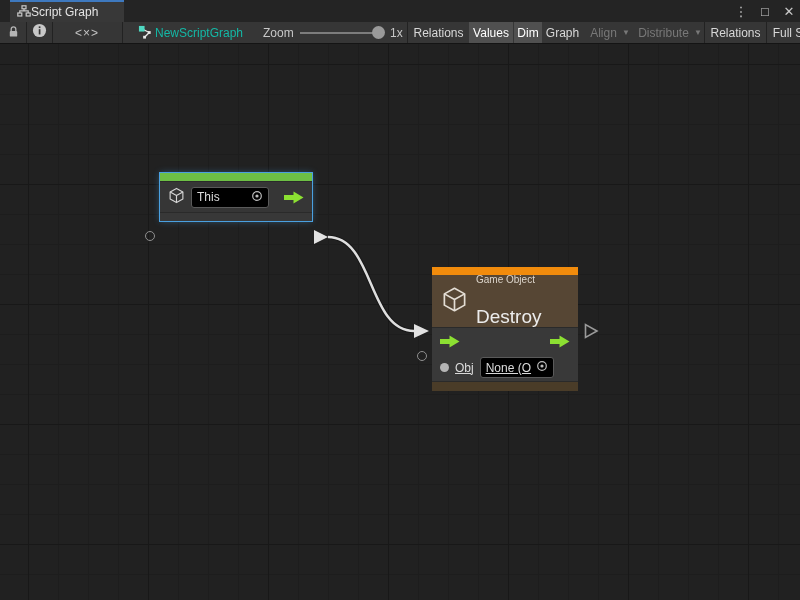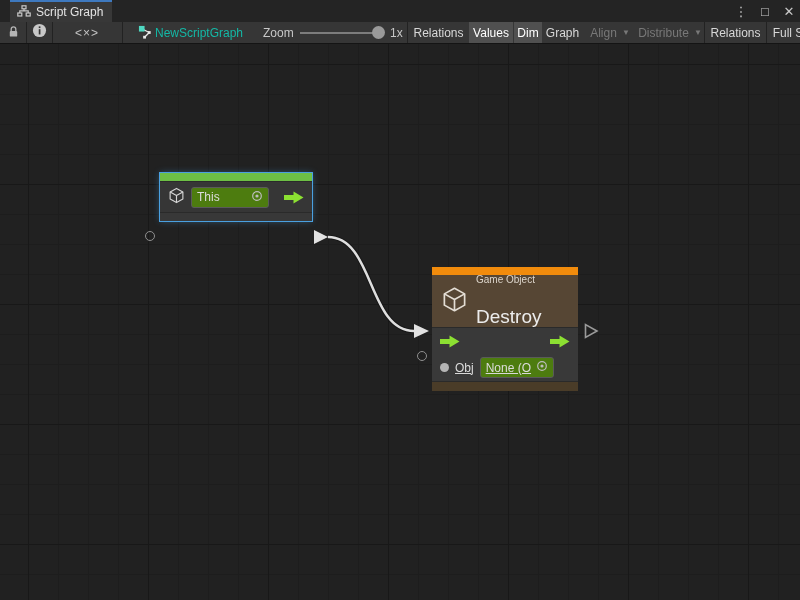--- a/index.html
+++ b/index.html
@@ -1,22 +1,22 @@
 <!DOCTYPE html>
 <html><head>
 <meta charset="utf-8">
 <style>
   * { margin:0; padding:0; box-sizing:border-box; }
   html,body { width:800px; height:600px; overflow:hidden; background:#161616; }
   body { font-family:"Liberation Sans", sans-serif; color:#d8d8d8; position:relative; }
 
   
   .titlebar { position:absolute; left:0; top:0; width:800px; height:22px; background:#242424; }
-  .tab { position:absolute; left:10px; top:0; height:22px; width:102px; background:#383838;
-         border-top:2px solid #3e79bf; display:flex; align-items:center; gap:5px; padding:0 7px; }
+  .tab { position:absolute; left:10px; top:0; height:22px; width:114px; background:#383838;
+         border-top:2px solid #3e79bf; display:flex; align-items:center; padding:0 7px; }
   .tab-title { font-size:12px; color:#e4e4e4; white-space:nowrap; }
   .win-controls { position:absolute; right:2px; top:0; height:22px; display:flex; align-items:center; gap:6px; }
   .win-btn { width:18px; height:18px; display:flex; align-items:center; justify-content:center;
              color:#c8c8c8; font-size:13px; line-height:1; cursor:default; }
 
   
   .toolbar { position:absolute; left:0; top:22px; width:800px; height:22px; background:#363636;
              border-bottom:1px solid #141414; }
   .tb-sep { position:absolute; top:0; width:1px; height:21px; background:#222; }
   .tb-btn { position:absolute; top:0; height:21px; display:flex; align-items:center; justify-content:center;
@@ -52,21 +52,21 @@
   .accent-bar { height:8px; }
   .n-header { display:flex; align-items:center; gap:8px; padding:0 9px; background:#3d3d3d; }
   .n-titles { display:flex; flex-direction:column; justify-content:center; }
   .n-title { font-size:12.5px; color:#ececec; white-space:nowrap; }
   .n-sub { font-size:10.5px; color:#bdbdbd; margin-top:1px; white-space:nowrap; }
   .n-cat { font-size:10px; color:#ddd6cc; white-space:nowrap; }
   .n-body { background:#363636; border-top:1px solid #2a2a2a; }
   .n-row { display:flex; align-items:center; padding:0 8px; gap:6px; }
   .n-footer { border-top:1px solid #2a2a2a; }
   .value-field { display:flex; align-items:center; justify-content:space-between; gap:4px;
-                 background:#4d7c0f; border:1px solid #5a5a5a; border-radius:3px;
+                 background:#000000; border:1px solid #5a5a5a; border-radius:3px;
                  height:21px; padding:0 5px; color:#dcdcdc; font-size:12px; overflow:hidden; white-space:nowrap; }
   .port-circle { position:absolute; width:10px; height:10px; border:1.5px solid #8f8f8f; border-radius:50%; }
   .dot-port { width:9px; height:9px; border-radius:50%; background:#b5b5b5; flex:none; }
   .flow-arrow { flex:none; display:flex; }
   .push-right { margin-left:auto; }
   .tri-out { position:absolute; }
 </style>
 </head>
 <body>
 

